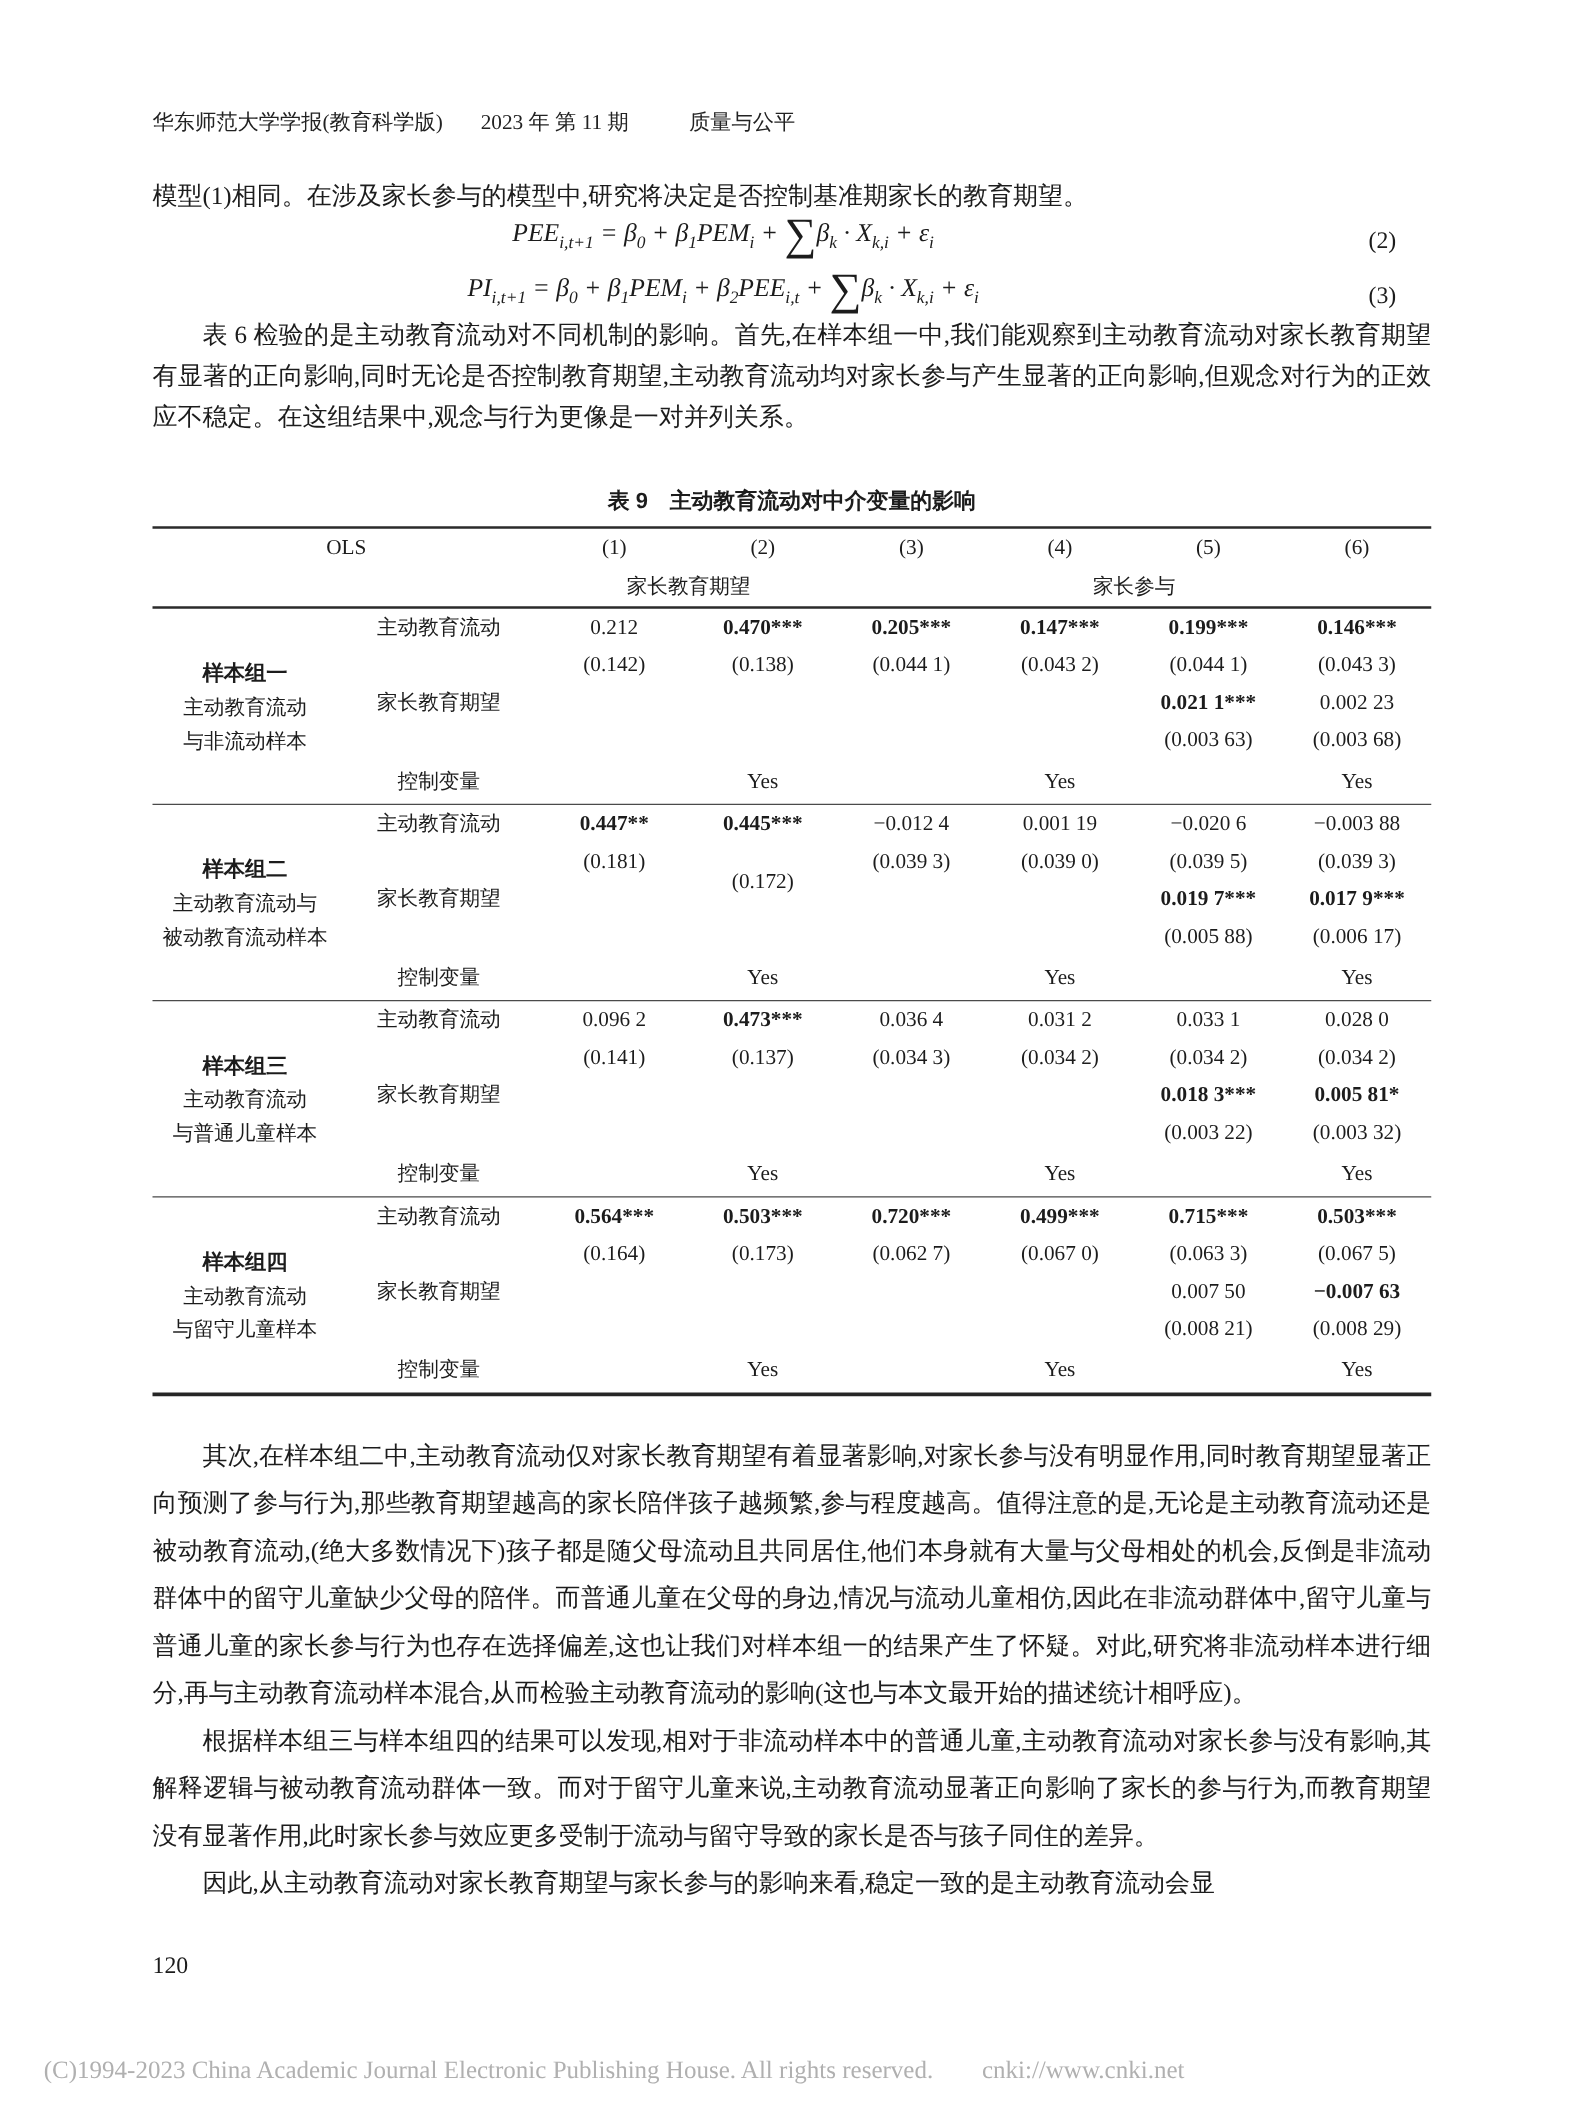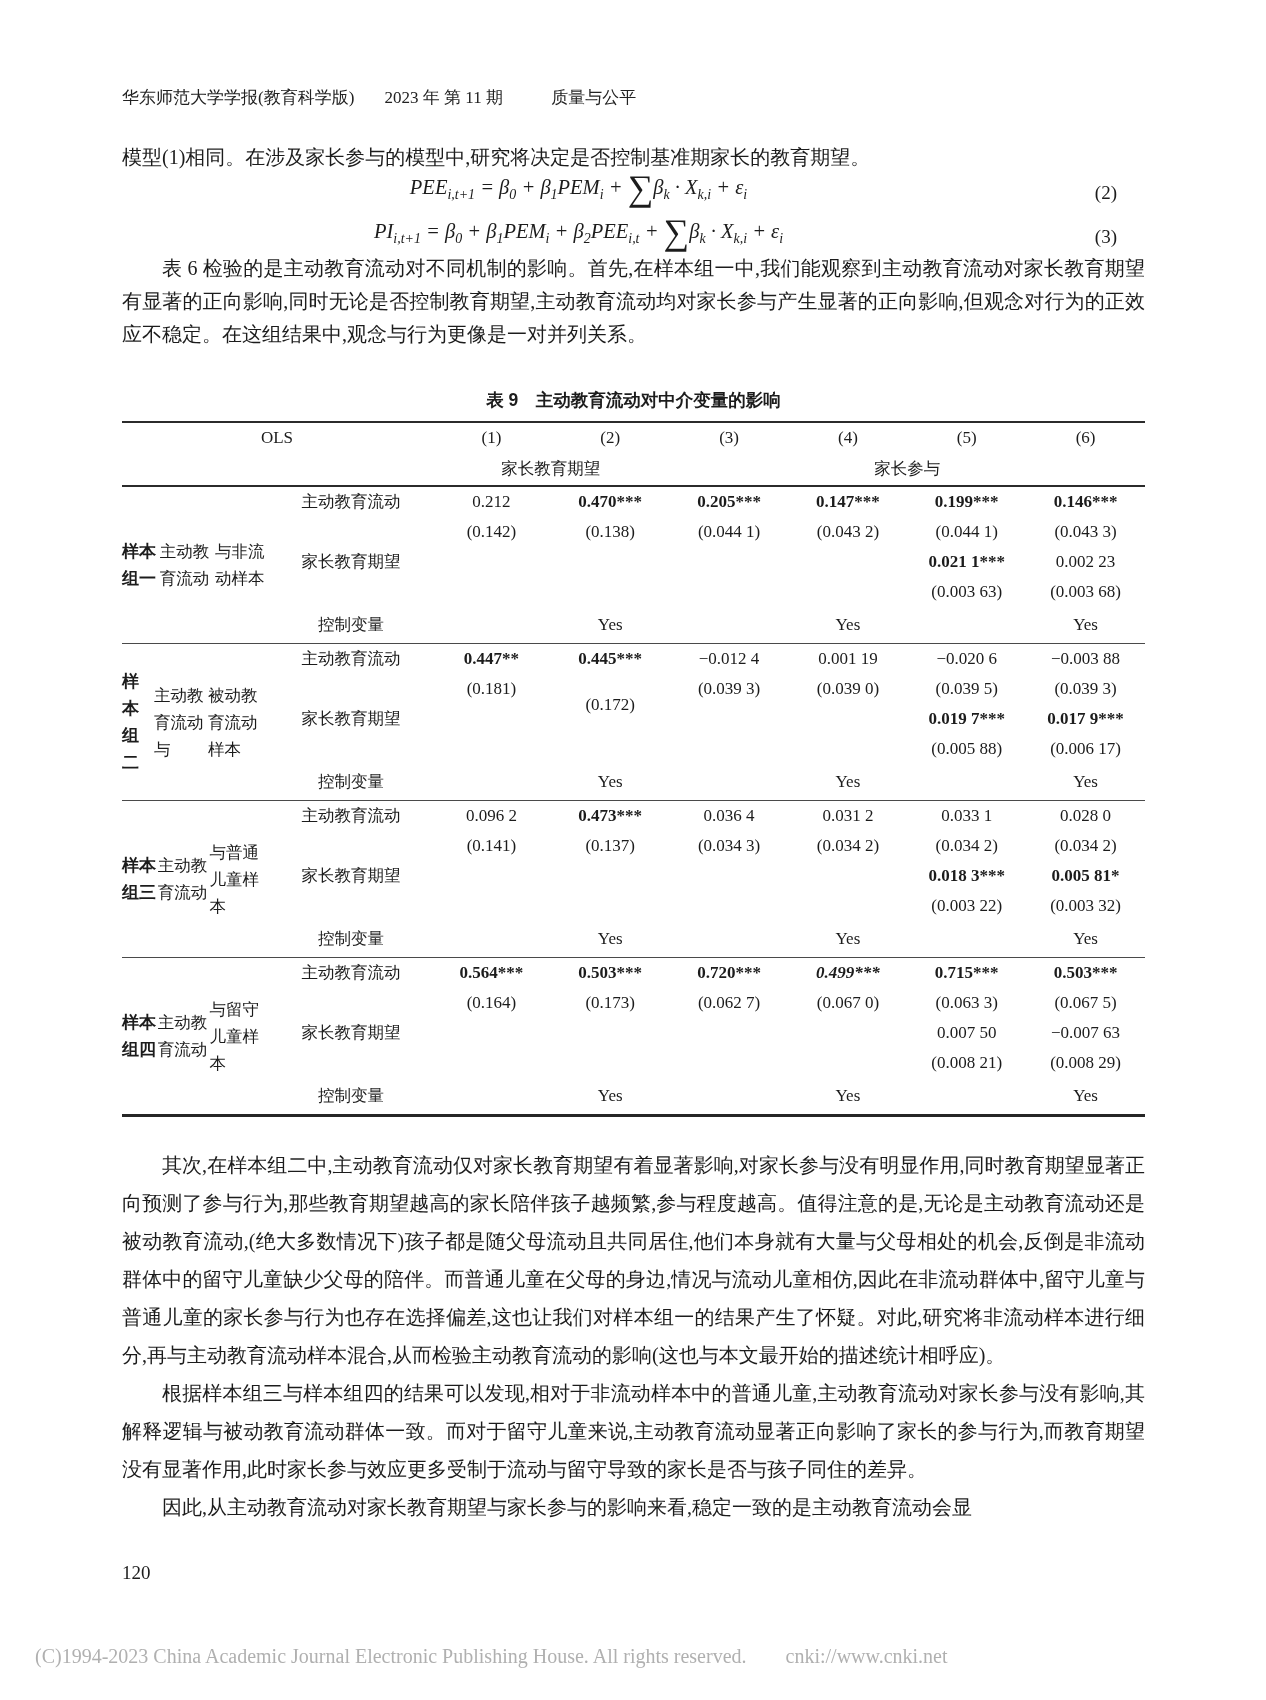--- a/index.html
+++ b/index.html
@@ -39,21 +39,21 @@
   .table-block{position:absolute;top:385px;left:0;width:1023px;}
   .table-title{font-size:17.5px;font-weight:bold;text-align:center;height:36px;line-height:30px;
     font-family:"Liberation Sans","DejaVu Sans",sans-serif;}
   .rt-grid{display:grid;grid-template-columns:148px 162px repeat(6,1fr);}
   .rt-head{border-top:2px solid #2b2b2b;border-bottom:2px solid #2b2b2b;grid-template-rows:30px 32px;}
   .rt-cell{display:flex;align-items:center;justify-content:center;font-size:17px;white-space:nowrap;}
   .rt-colhead{font-size:17px;}
   .rt-panelhead{font-size:16.5px;}
   .rt-group{grid-template-rows:29px 31px 29px 31px 36px;border-bottom:1px solid #4a4a4a;}
   .rt-group.last{border-bottom:3px solid #262626;}
-  .rt-glabel{grid-column:1;grid-row:1/6;display:flex;flex-direction:row;align-items:center;justify-content:center;line-height:27px;font-size:16.5px;}
+  .rt-glabel{grid-column:1;grid-row:1/6;display:flex;flex-direction:column;align-items:center;justify-content:center;line-height:27px;font-size:16.5px;}
   .rt-gname{font-weight:bold;font-size:17px;}
   .rt-rowlabel{font-size:16.5px;}
   .rt-val{font-size:17px;}
   .rt-val.bold{font-weight:bold;}
 
   
   .page-number{position:absolute;top:1562px;left:122px;font-size:19px;}
   .copyright-footer{position:absolute;top:1645px;left:35px;width:1200px;color:#b0b0b0;font-size:20px;white-space:nowrap;}
   .copyright-footer .footer-url{margin-left:34px;}
 </style>
@@ -225,37 +225,37 @@
           <div class="rt-grid rt-group last">
             <div class="rt-glabel">
               <div class="rt-gname">样本组四</div>
               <div class="rt-gdesc">主动教育流动</div>
               <div class="rt-gdesc">与留守儿童样本</div>
             </div>
             <div class="rt-cell rt-rowlabel" style="grid-area: 1 / 2;">主动教育流动</div>
             <div class="rt-cell rt-val bold" style="grid-area: 1 / 3;">0.564***</div>
             <div class="rt-cell rt-val bold" style="grid-area: 1 / 4;">0.503***</div>
             <div class="rt-cell rt-val bold" style="grid-area: 1 / 5;">0.720***</div>
-            <div class="rt-cell rt-val bold" style="grid-area: 1 / 6; font-style: italic;">0.499***</div>
+            <div class="rt-cell rt-val bold" style="grid-area: 1 / 6;">0.499***</div>
             <div class="rt-cell rt-val bold" style="grid-area: 1 / 7;">0.715***</div>
             <div class="rt-cell rt-val bold" style="grid-area: 1 / 8;">0.503***</div>
             <div class="rt-cell rt-rowlabel" style="grid-area: 2 / 2;"></div>
             <div class="rt-cell rt-val" style="grid-area: 2 / 3;">(0.164)</div>
             <div class="rt-cell rt-val" style="grid-area: 2 / 4;">(0.173)</div>
             <div class="rt-cell rt-val" style="grid-area: 2 / 5;">(0.062 7)</div>
             <div class="rt-cell rt-val" style="grid-area: 2 / 6;">(0.067 0)</div>
             <div class="rt-cell rt-val" style="grid-area: 2 / 7;">(0.063 3)</div>
             <div class="rt-cell rt-val" style="grid-area: 2 / 8;">(0.067 5)</div>
             <div class="rt-cell rt-rowlabel" style="grid-area: 3 / 2;">家长教育期望</div>
             <div class="rt-cell rt-val" style="grid-area: 3 / 3;"></div>
             <div class="rt-cell rt-val" style="grid-area: 3 / 4;"></div>
             <div class="rt-cell rt-val" style="grid-area: 3 / 5;"></div>
             <div class="rt-cell rt-val" style="grid-area: 3 / 6;"></div>
             <div class="rt-cell rt-val" style="grid-area: 3 / 7;">0.007 50</div>
-            <div class="rt-cell rt-val" style="grid-area: 3 / 8;">−0.007 63</div>
+            <div class="rt-cell rt-val" style="grid-area: 3 / 8; font-weight: bold;">−0.007 63</div>
             <div class="rt-cell rt-rowlabel" style="grid-area: 4 / 2;"></div>
             <div class="rt-cell rt-val" style="grid-area: 4 / 3;"></div>
             <div class="rt-cell rt-val" style="grid-area: 4 / 4;"></div>
             <div class="rt-cell rt-val" style="grid-area: 4 / 5;"></div>
             <div class="rt-cell rt-val" style="grid-area: 4 / 6;"></div>
             <div class="rt-cell rt-val" style="grid-area: 4 / 7;">(0.008 21)</div>
             <div class="rt-cell rt-val" style="grid-area: 4 / 8;">(0.008 29)</div>
             <div class="rt-cell rt-rowlabel" style="grid-area: 5 / 2;">控制变量</div>
             <div class="rt-cell rt-val" style="grid-area: 5 / 3;"></div>
             <div class="rt-cell rt-val" style="grid-area: 5 / 4;">Yes</div>

